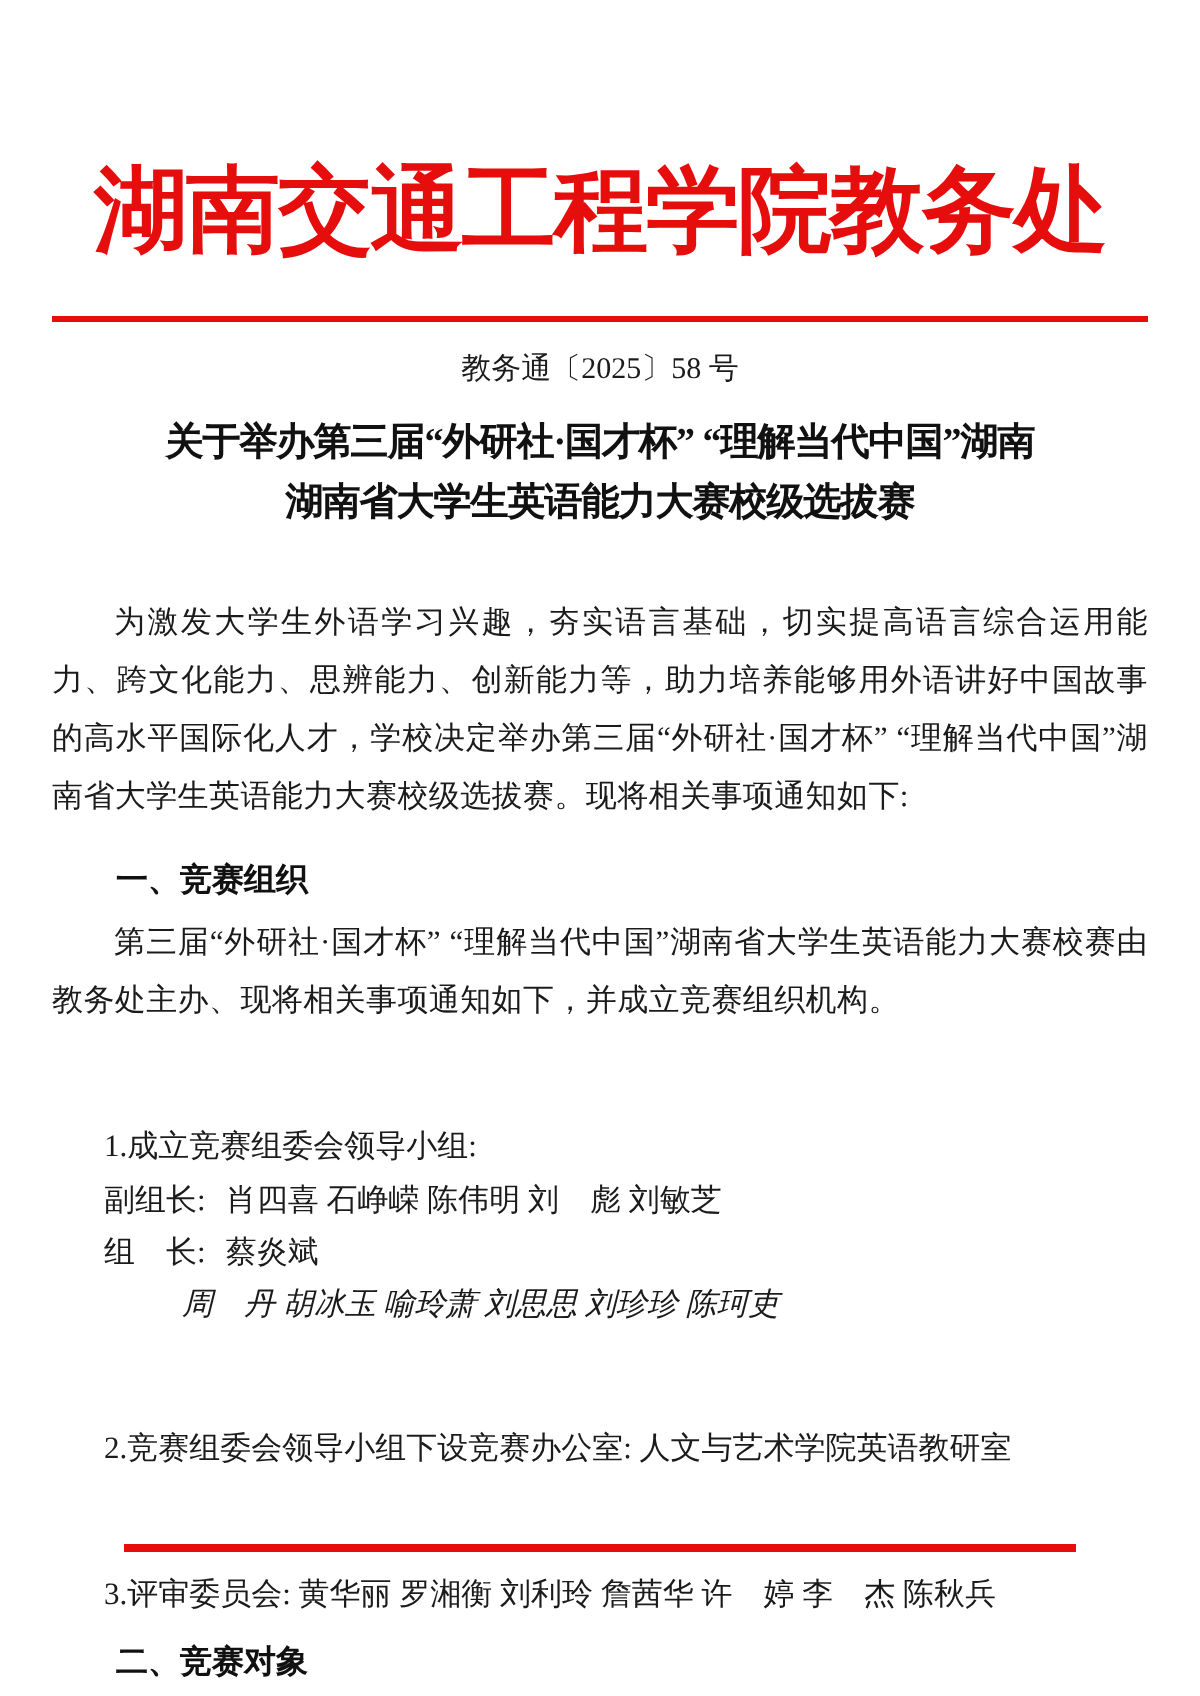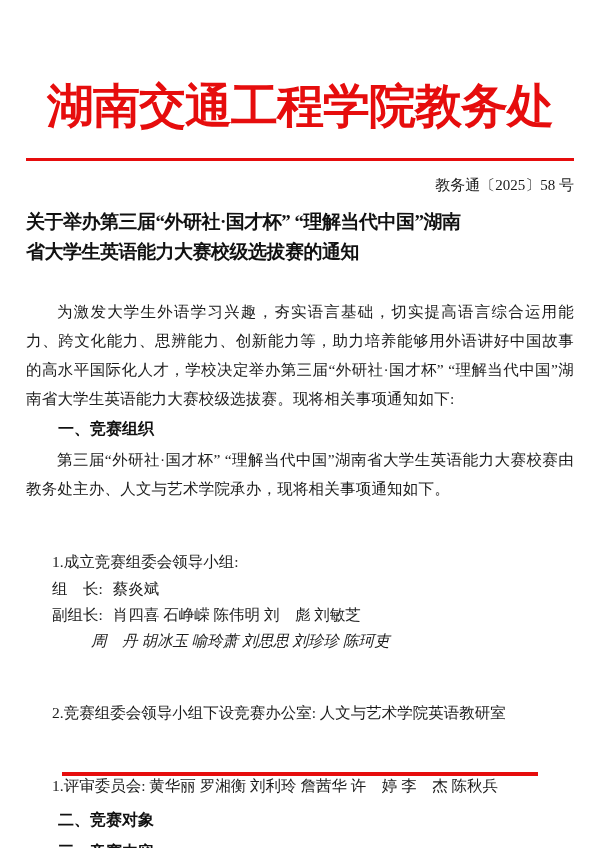--- a/index.html
+++ b/index.html
@@ -31,48 +31,49 @@
   .header-rule {
     margin-top:10px;
     height:2px;
     border-top:2.5px solid #e60d0d;
     border-bottom:1.5px solid #e60d0d;
   }
 
   .doc-number {
     margin-top:14px;
     height:20px;
-    text-align:right;
+    text-align:center;
     font-size:15px;
     line-height:20px;
   }
 
   .notice-title {
     margin-top:12px;
+    text-align:center;
     font-weight:bold;
     font-size:19px;
     line-height:30px;
     letter-spacing:-0.5px;
     color:#111;
   }
   .notice-title .tline { display:block; white-space:nowrap; }
 
   .body-text { font-size:15.5px; }
 
   p.para {
     margin-top:30px;
     text-indent:2em;
     text-align:justify;
     line-height:29px;
     letter-spacing:0.2px;
   }
   p.para.tight { margin-top:4px; }
 
   h2.sec-heading {
-    margin-top:4px;
+    margin-top:16px;
     font-family:"Liberation Sans","DejaVu Sans",sans-serif;
     font-weight:bold;
     font-size:16px;
     line-height:24px;
     text-indent:2em;
     color:#111;
   }
   h2.sec-heading.spaced { margin-top:8px; }
 
   .list-line {
@@ -104,49 +105,49 @@
   <div class="content">
 
     <div class="org-title">湖南交通工程学院教务处</div>
 
     <div class="header-rule"></div>
 
     <div class="doc-number">教务通〔2025〕58 号</div>
 
     <h1 class="notice-title">
       <span class="tline">关于举办第三届“外研社·国才杯” “理解当代中国”湖南</span>
-      <span class="tline">省大学生英语能力大赛校级选拔赛的通知</span>
+      <span class="tline">湖南省大学生英语能力大赛校级选拔赛</span>
     </h1>
 
     <div class="body-text">
 
       <p class="para">为激发大学生外语学习兴趣，夯实语言基础，切实提高语言综合运用能力、跨文化能力、思辨能力、创新能力等，助力培养能够用外语讲好中国故事的高水平国际化人才，学校决定举办第三届“外研社·国才杯” “理解当代中国”湖南省大学生英语能力大赛校级选拔赛。现将相关事项通知如下:</p>
 
       <h2 class="sec-heading">一、竞赛组织</h2>
 
-      <p class="para tight">第三届“外研社·国才杯” “理解当代中国”湖南省大学生英语能力大赛校赛由教务处主办、人文与艺术学院承办，现将相关事项通知如下。</p>
+      <p class="para tight">第三届“外研社·国才杯” “理解当代中国”湖南省大学生英语能力大赛校赛由教务处主办、现将相关事项通知如下，并成立竞赛组织机构。</p>
 
       <div class="list-line">1.成立竞赛组委会领导小组:</div>
 
       <div class="name-row">
-        <span class="name-label">组　长:</span><span class="name-values">蔡炎斌</span>
+        <span class="name-label">副组长:</span><span class="name-values">肖四喜 石峥嵘 陈伟明 刘　彪 刘敏芝</span>
       </div>
 
       <div class="name-row">
-        <span class="name-label">副组长:</span><span class="name-values">肖四喜 石峥嵘 陈伟明 刘　彪 刘敏芝</span>
+        <span class="name-label">组　长:</span><span class="name-values">蔡炎斌</span>
       </div>
 
 
       <div class="name-row cont">
         <span class="name-values">周　丹 胡冰玉 喻玲萧 刘思思 刘珍珍 陈珂吏</span>
       </div>
 
       <div class="list-line">2.竞赛组委会领导小组下设竞赛办公室: 人文与艺术学院英语教研室</div>
 
-      <div class="list-line">1.评审委员会: 黄华丽 罗湘衡 刘利玲 詹茜华 许　婷 李　杰 陈秋兵</div>
+      <div class="list-line">3.评审委员会: 黄华丽 罗湘衡 刘利玲 詹茜华 许　婷 李　杰 陈秋兵</div>
 
       <h2 class="sec-heading spaced">二、竞赛对象</h2>
 
 
       <h2 class="sec-heading spaced">三、竞赛内容</h2>
 
     </div>
   </div>
 
   <div class="footer-rule"></div>

